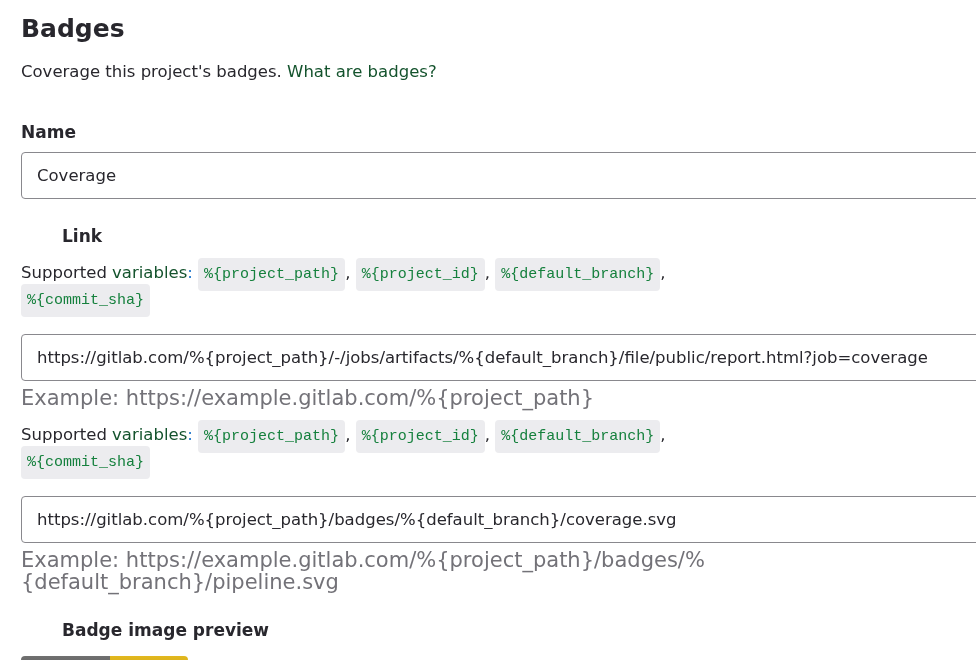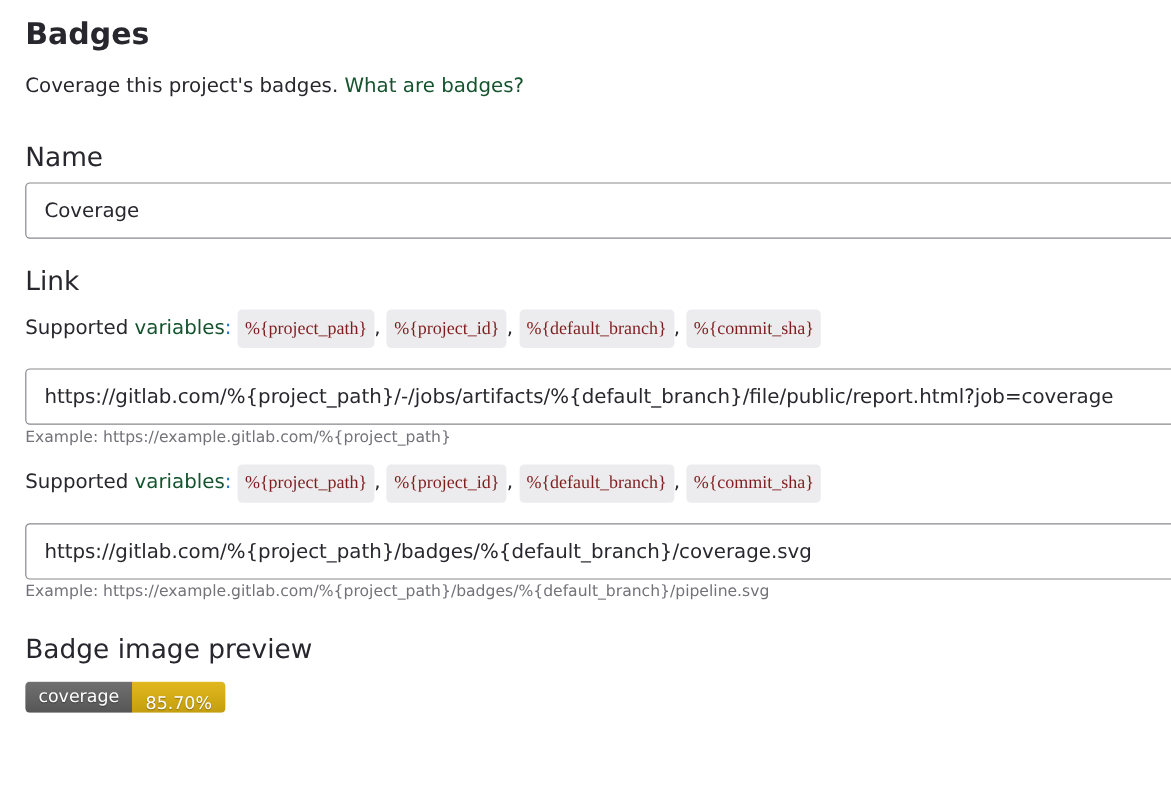--- a/index.html
+++ b/index.html
@@ -24,37 +24,37 @@
     line-height: 22px;
   }
   a.link {
     color: #14532d;
     text-decoration: none;
     cursor: pointer;
   }
   .colon { color: #1f75cb; }
 
   .field-label {
-    font-size: 22px;
-    font-weight: 400;
+    font-size: 17px;
+    font-weight: 700;
     line-height: 22px;
   }
   .field-label.mt-first { margin-top: 38px; }
-  .field-label.mt { margin-top: 26px; }
+  .field-label.mt { margin-top: 26px; margin-left: 41px; }
 
   .help-line {
     margin-top: 14px;
     font-size: 16.5px;
     line-height: 24px;
   }
   code.chip {
-    font-family: Liberation Serif, serif;
+    font-family: Liberation Mono, monospace;
     font-size: 15px;
     background: #ececef;
-    color: #7f1d1d;
+    color: #15803d;
     border-radius: 4px;
     padding: 8px 6px;
     white-space: nowrap;
   }
   .comma { color: #28272d; }
 
   input.text-input {
     display: block;
     margin-top: 9px;
     width: 970px;            
@@ -64,21 +64,22 @@
     padding: 0 15px;
     font-family: "DejaVu Sans", "Liberation Sans", sans-serif;
     font-size: 16.5px;
     color: #28272d;
     background: #fff;
     outline: none;
   }
   input.text-input.mt-help { margin-top: 21px; }
 
   .example {
-    font-size: 13px;
+    margin-top: 6px;
+    font-size: 21px;
     line-height: 22px;
     color: #737278;
   }
 
   .badge-preview {
     margin-top: 15px;
     display: inline-flex;
     height: 26px;
     border-radius: 4px;
     overflow: hidden;

